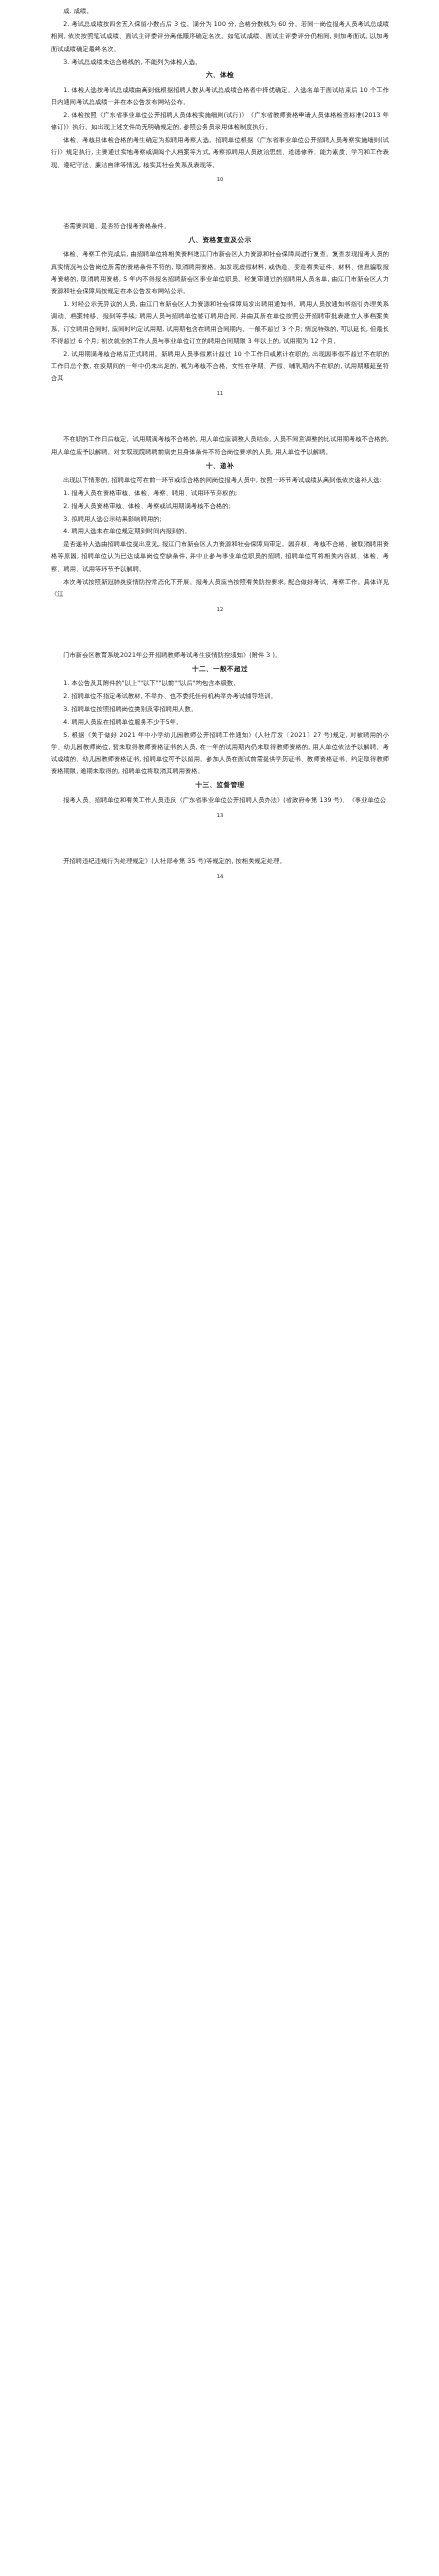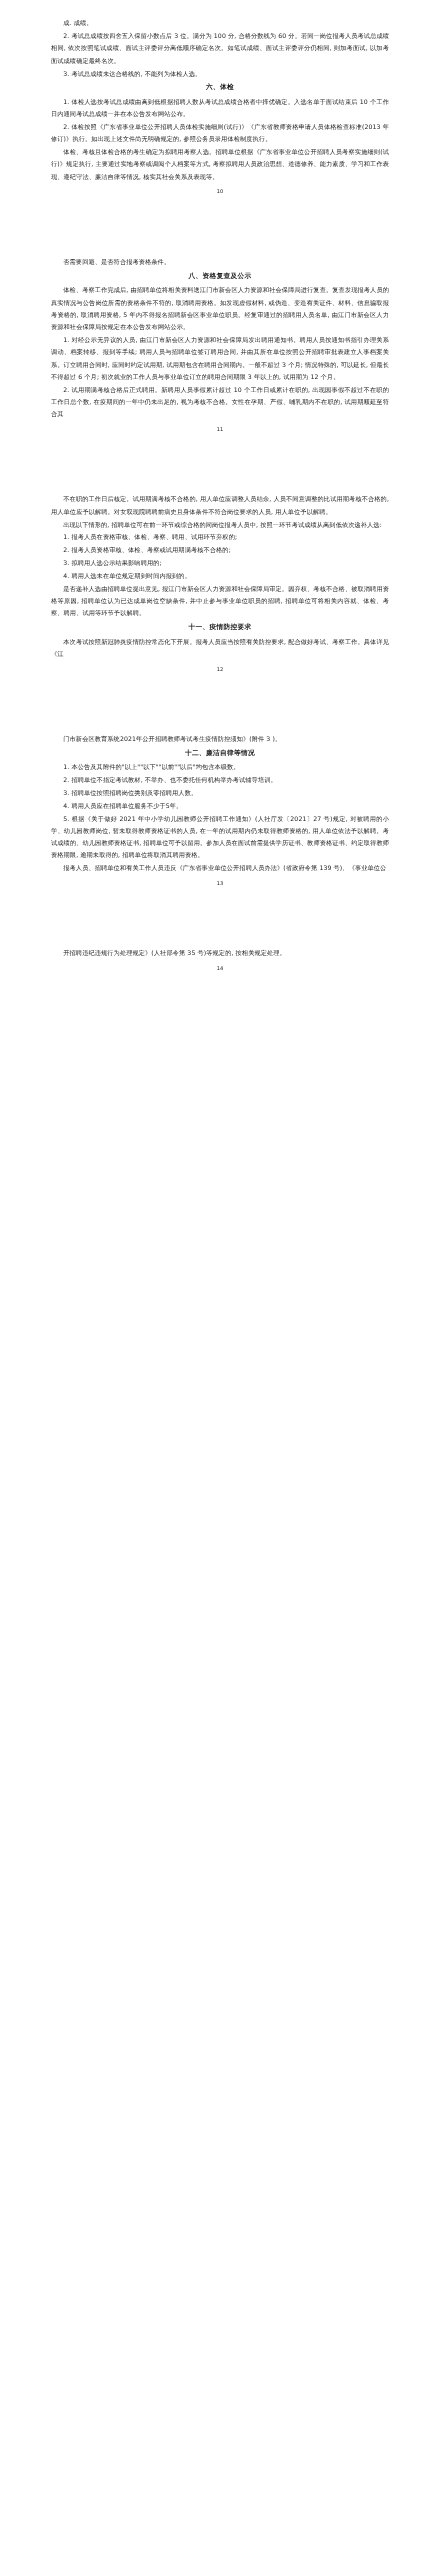--- a/index.html
+++ b/index.html
@@ -8,21 +8,21 @@
     background: #ffffff;
   }
   body {
     width: 440px;
     font-family: "DejaVu Sans", "Liberation Sans", sans-serif;
     color: #1a1a1a;
   }
   .page {
     width: 440px;
     box-sizing: border-box;
-    padding: 12px 51px;
+    padding: 0 51px;
     position: relative;
   }
   .page-gap {
     height: 30px;
     background: #ffffff;
   }
   .para {
     font-size: 6.2px;
     line-height: 12.3px;
     text-align: justify;
@@ -69,40 +69,41 @@
       <div class="heading">八、资格复查及公示</div>
       <div class="para indent2">体检、考察工作完成后, 由招聘单位将相关资料送江门市新会区人力资源和社会保障局进行复查。复查发现报考人员的真实情况与公告岗位所需的资格条件不符的, 取消聘用资格。如发现虚假材料, 或伪造、变造有关证件、材料、信息骗取报考资格的, 取消聘用资格, 5 年内不得报名招聘新会区事业单位职员。经复审通过的招聘用人员名单, 由江门市新会区人力资源和社会保障局按规定在本公告发布网站公示。</div>
       <div class="para indent2">1. 对经公示无异议的人员, 由江门市新会区人力资源和社会保障局发出聘用通知书。聘用人员按通知书指引办理关系调动、档案转移、报到等手续; 聘用人员与招聘单位签订聘用合同, 并由其所在单位按照公开招聘审批表建立人事档案关系。订立聘用合同时, 应同时约定试用期, 试用期包含在聘用合同期内。一般不超过 3 个月; 情况特殊的, 可以延长, 但最长不得超过 6 个月; 初次就业的工作人员与事业单位订立的聘用合同期限 3 年以上的, 试用期为 12 个月。</div>
       <div class="para indent2">2. 试用期满考核合格后正式聘用。新聘用人员事假累计超过 10 个工作日或累计在职的, 出现因事假不超过不在职的工作日总个数, 在疫期间的一年中仍未出足的, 视为考核不合格。女性在孕期、产假、哺乳期内不在职的, 试用期顺延至符合其</div>
       <div class="pagenum">11</div>
     </div>
     <div class="page-gap"></div>
     <div class="page">
       <div class="top-pad"></div>
       <div class="para indent2">不在职的工作日后核定。试用期满考核不合格的, 用人单位应调整人员结余, 人员不同意调整的比试用期考核不合格的, 用人单位应予以解聘。对女双现院聘聘前病史且身体条件不符合岗位要求的人员, 用人单位予以解聘。</div>
+      <div class="heading">十、递补</div>
       <div class="para indent2">出现以下情形的, 招聘单位可在前一环节或综合格的同岗位报考人员中, 按照一环节考试成绩从高到低依次递补人选:</div>
       <div class="para indent2">1. 报考人员在资格审核、体检、考察、聘用、试用环节弃权的;</div>
       <div class="para indent2">2. 报考人员资格审核、体检、考察或试用期满考核不合格的;</div>
       <div class="para indent2">3. 拟聘用人选公示结果影响聘用的;</div>
       <div class="para indent2">4. 聘用人选未在单位规定期到时间内报到的。</div>
       <div class="para indent2">是否递补人选由招聘单位提出意见, 报江门市新会区人力资源和社会保障局审定。因弃权、考核不合格、被取消聘用资格等原因, 招聘单位认为已达成单岗位空缺条件, 并中止参与事业单位职员的招聘, 招聘单位可将相关内容就、体检、考察、聘用、试用等环节予以解聘。</div>
-      <div class="heading">十一、疫情防控要求</div>
       <div class="para indent2">本次考试按照新冠肺炎疫情防控常态化下开展。报考人员应当按照有关防控要求, 配合做好考试、考察工作。具体详见《江</div>
       <div class="pagenum">12</div>
     </div>
     <div class="page-gap"></div>
     <div class="page">
       <div class="top-pad"></div>
       <div class="para indent2">门市新会区教育系统2021年公开招聘教师考试考生疫情防控须知》(附件 3 )。</div>
-      <div class="heading">十二、廉洁自律等情况</div>
+      <div class="heading">十二、一般不超过</div>
       <div class="para indent2">1. 本公告及其附件的"以上""以下""以前""以后"均包含本级数。</div>
       <div class="para indent2">2. 招聘单位不指定考试教材, 不举办、也不委托任何机构举办考试辅导培训。</div>
       <div class="para indent2">3. 招聘单位按照招聘岗位类别及零招聘用人数。</div>
       <div class="para indent2">4. 聘用人员应在招聘单位服务不少于5年。</div>
       <div class="para indent2">5. 根据《关于做好 2021 年中小学幼儿园教师公开招聘工作通知》(人社厅发〔2021〕27 号)规定, 对被聘用的小学、幼儿园教师岗位, 暂未取得教师资格证书的人员, 在一年的试用期内仍未取得教师资格的, 用人单位依法予以解聘。考试成绩的、幼儿园教师资格证书, 招聘单位可予以留用。参加人员在面试前需提供学历证书、教师资格证书、约定取得教师资格期限, 逾期未取得的, 招聘单位将取消其聘用资格。</div>
+      <div class="heading">十三、监督管理</div>
       <div class="para indent2">报考人员、招聘单位和有关工作人员违反《广东省事业单位公开招聘人员办法》(省政府令第 139 号)、《事业单位公</div>
       <div class="pagenum">13</div>
     </div>
     <div class="page-gap"></div>
     <div class="page">
       <div class="top-pad"></div>
       <div class="para indent2">开招聘违纪违规行为处理规定》(人社部令第 35 号)等规定的, 按相关规定处理。</div>
       <div class="pagenum">14</div>
     </div>
   </div>

